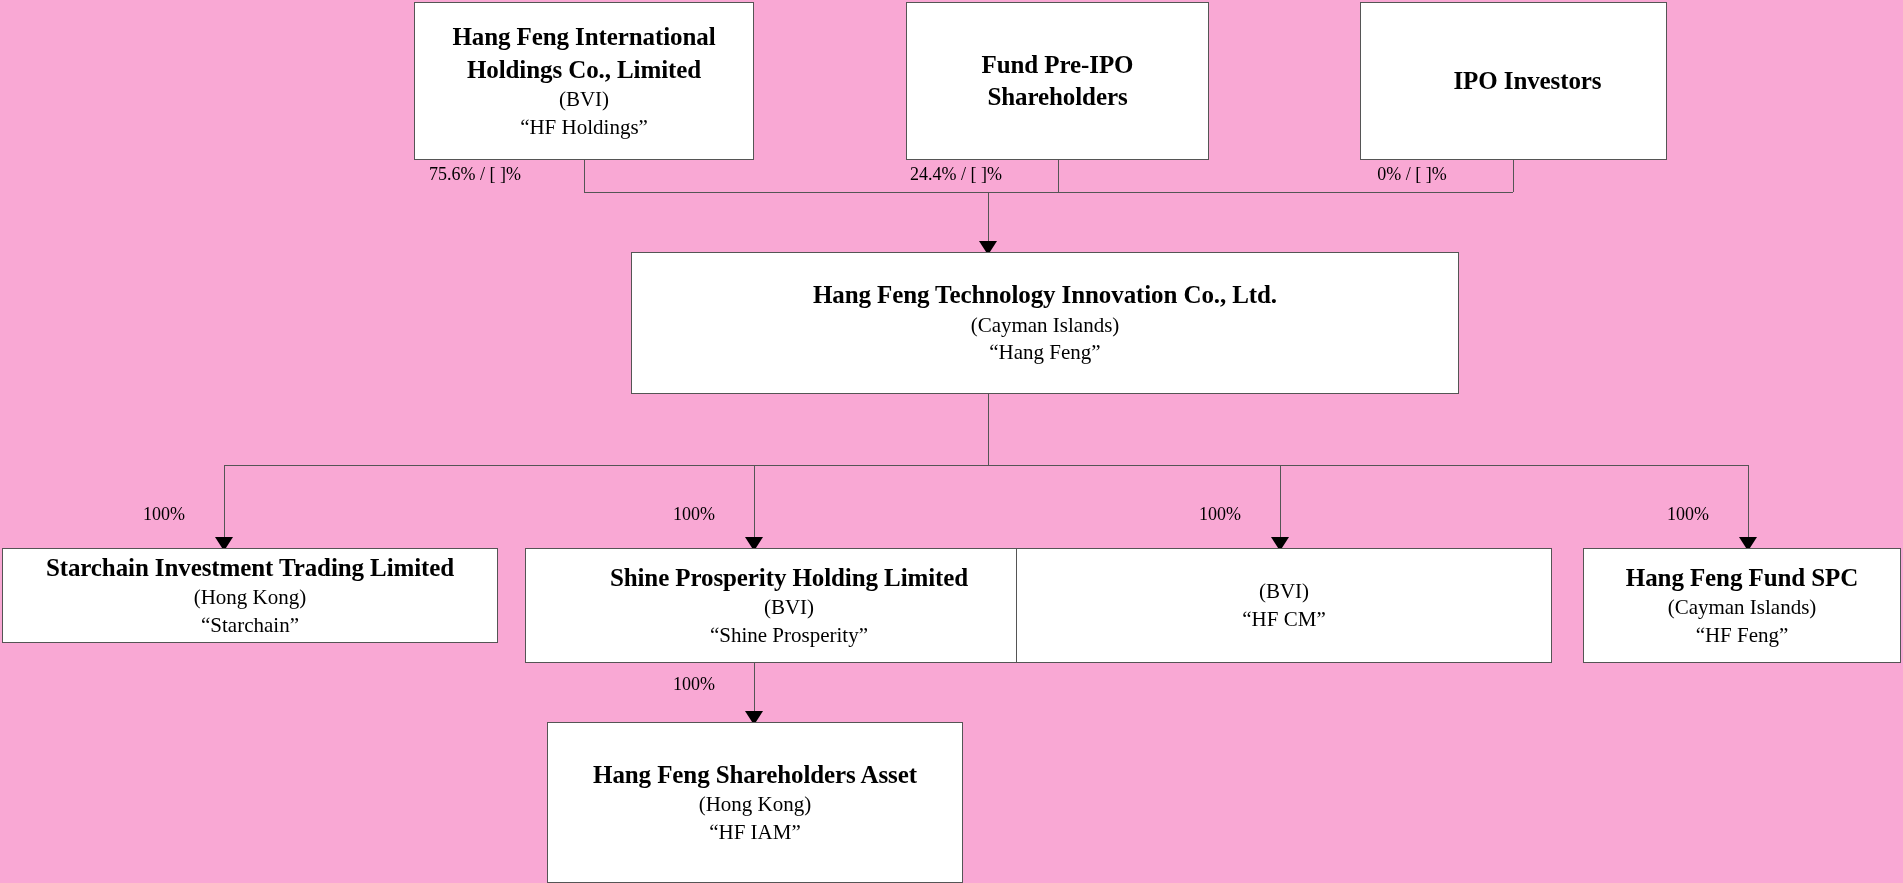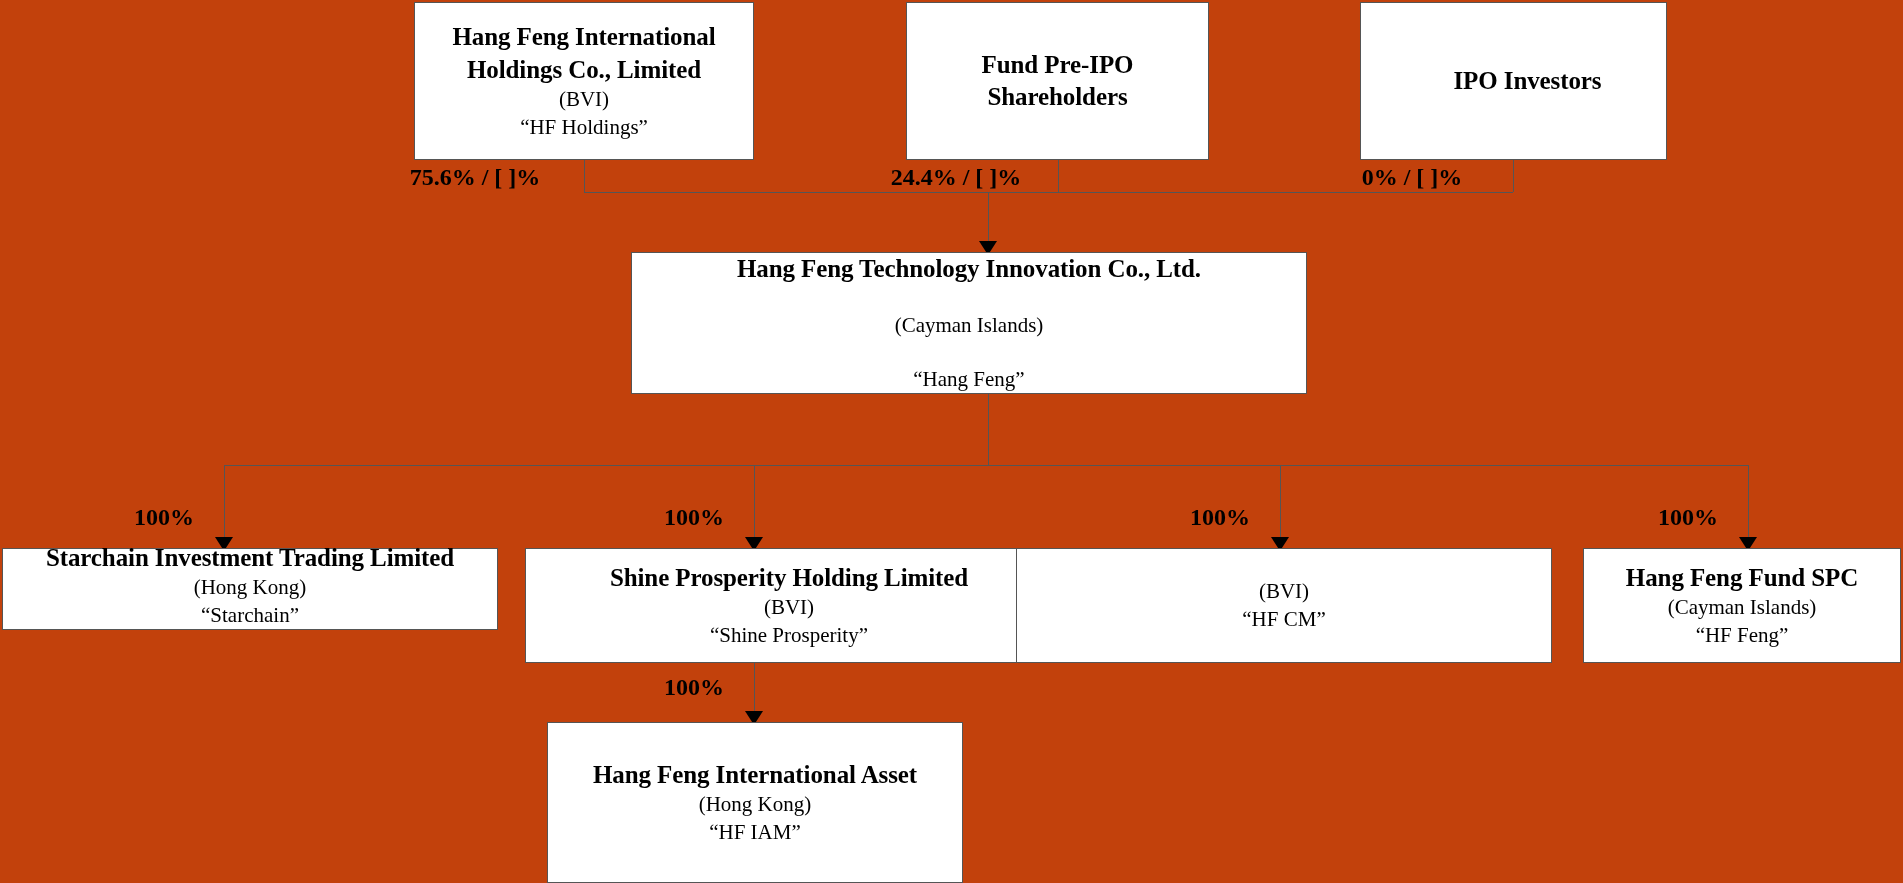--- a/index.html
+++ b/index.html
@@ -8,21 +8,21 @@
     background: #ffffff;
   }
   body {
     font-family: "Liberation Serif", "DejaVu Serif", serif;
     color: #000000;
   }
   #chart {
     position: relative;
     width: 1903px;
     height: 883px;
-    background: #c2410c;
+    background: #f9a8d4;
     overflow: hidden;
   }
   .box {
     position: absolute;
     box-sizing: border-box;
     border: 1.4px solid #555555;
     background: #ffffff;
     display: flex;
     flex-direction: column;
     align-items: center;
@@ -35,22 +35,22 @@
     font-size: 25px;
     letter-spacing: -0.1px;
   }
   .box .juris,
   .box .alias {
     font-weight: normal;
     font-size: 21px;
   }
   .pct {
     position: absolute;
-    font-size: 24px;
-    font-weight: bold;
+    font-size: 18px;
+    font-weight: normal;
     white-space: nowrap;
     text-align: center;
     line-height: 1;
   }
   .vline {
     position: absolute;
     width: 0;
     border-left: 1.4px solid #555555;
   }
   .hline {
@@ -94,21 +94,21 @@
 
   <div class="hline" style="left:584px; top:192px; width:929px;"></div>
 
   <div class="pct" style="left:375px; top:165px; width:200px;">75.6% / [  ]%</div>
   <div class="pct" style="left:856px; top:165px; width:200px;">24.4% / [  ]%</div>
   <div class="pct" style="left:1322px; top:165px; width:180px;">0% / [  ]%</div>
 
   <div class="vline" style="left:988px; top:192px; height:52px;"></div>
   <div class="arrow" style="left:979px; top:241px;"></div>
 
-  <div class="box" style="left:631px; top:252px; width:676px; height:142px;justify-content:space-between;">
+  <div class="box" style="left:631px; top:252px; width:828px; height:142px;">
     <div class="name">Hang Feng Technology Innovation Co., Ltd.</div>
     <div class="juris">(Cayman Islands)</div>
     <div class="alias">“Hang Feng”</div>
   </div>
 
   <div class="vline" style="left:988px; top:394px; height:71px;"></div>
   <div class="hline" style="left:224px; top:465px; width:1524px;"></div>
 
   <div class="vline" style="left:224px; top:465px; height:74px;"></div>
   <div class="arrow" style="left:215px; top:537px;"></div>
@@ -120,21 +120,21 @@
   <div class="arrow" style="left:1271px; top:537px;"></div>
 
   <div class="vline" style="left:1748px; top:465px; height:74px;"></div>
   <div class="arrow" style="left:1739px; top:537px;"></div>
 
   <div class="pct" style="left:114px; top:505px; width:100px;">100%</div>
   <div class="pct" style="left:644px; top:505px; width:100px;">100%</div>
   <div class="pct" style="left:1170px; top:505px; width:100px;">100%</div>
   <div class="pct" style="left:1638px; top:505px; width:100px;">100%</div>
 
-  <div class="box" style="left:2px; top:548px; width:496px; height:82px;justify-content:flex-end;">
+  <div class="box" style="left:2px; top:548px; width:496px; height:95px;">
     <div class="name">Starchain Investment Trading Limited</div>
     <div class="juris">(Hong Kong)</div>
     <div class="alias">“Starchain”</div>
   </div>
 
   <div class="box" style="left:525px; top:548px; width:528px; height:115px;">
     <div class="name">Shine Prosperity Holding Limited</div>
     <div class="juris">(BVI)</div>
     <div class="alias">“Shine Prosperity”</div>
   </div>
@@ -148,18 +148,18 @@
     <div class="name">Hang Feng Fund SPC</div>
     <div class="juris">(Cayman Islands)</div>
     <div class="alias">“HF Feng”</div>
   </div>
 
   <div class="vline" style="left:754px; top:663px; height:50px;"></div>
   <div class="arrow" style="left:745px; top:711px;"></div>
   <div class="pct" style="left:644px; top:675px; width:100px;">100%</div>
 
   <div class="box" style="left:547px; top:722px; width:416px; height:161px;">
-    <div class="name">Hang Feng International Asset</div>
+    <div class="name">Hang Feng Shareholders Asset</div>
     <div class="juris">(Hong Kong)</div>
     <div class="alias">“HF IAM”</div>
   </div>
 
 </div>
 
 </body></html>

